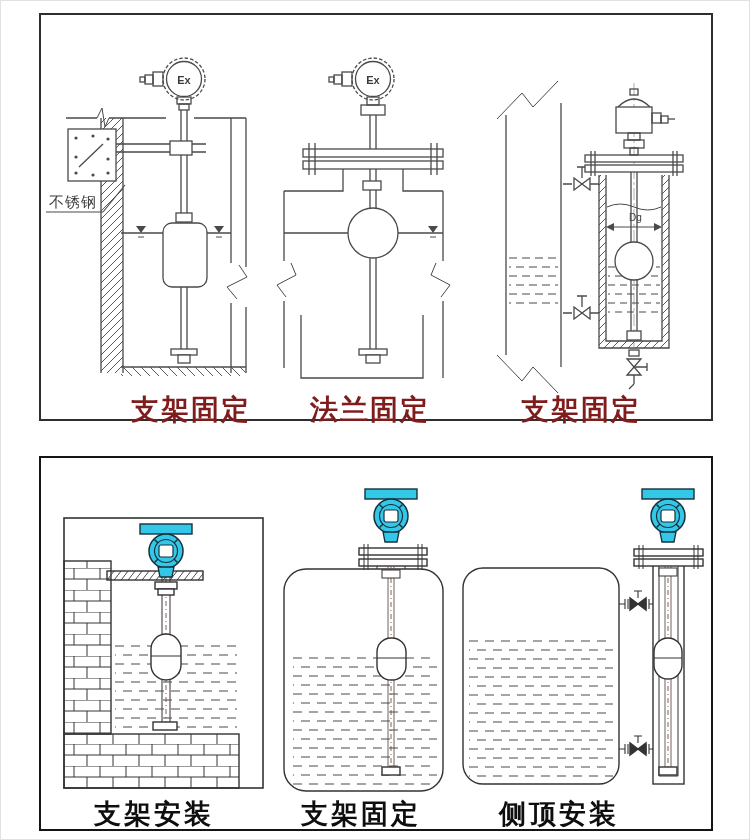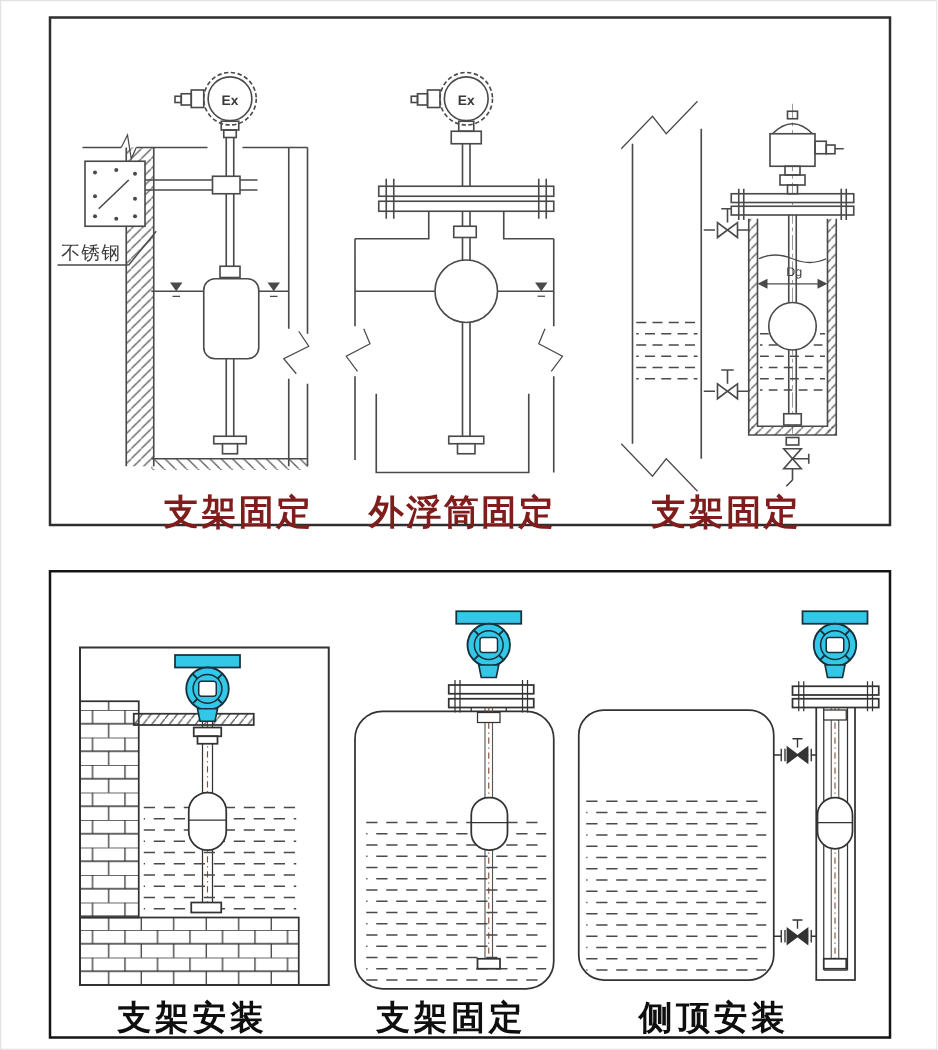--- a/index.html
+++ b/index.html
@@ -185,21 +185,21 @@
         <g>
           <rect x="588" y="335" width="10" height="6" fill="#fff"></rect>
           <polygon points="586,344 600,344 593,352"></polygon>
             <polygon points="586,360 600,360 593,352"></polygon>
           <path d="M593,352 H606 M606,348 V356 M593,360 V369 M593,369 L588,374"></path>
         </g>
       </g>
     </svg>
 
     <div class="cap cap-top" style="left:70px;width:160px">支架固定</div>
-    <div class="cap cap-top" style="left:249px;width:160px">外浮筒固定</div>
+    <div class="cap cap-top" style="left:249px;width:160px">法兰固定</div>
     <div class="cap cap-top" style="left:455px;width:170px">支架固定</div>
   </section>
 
   <section class="panel bottom">
     <svg width="670" height="371" viewBox="0 0 670 371">
       <defs>
         <pattern id="brick" width="26" height="22" patternUnits="userSpaceOnUse">
           <path d="M0,0 H26 M0,11 H26 M7,0 V11 M20,11 V22" stroke="#333" stroke-width="1" fill="none"></path>
         </pattern>
         <pattern id="hatchS" width="7" height="9" patternUnits="userSpaceOnUse">
@@ -291,15 +291,15 @@
           <path d="M578,291 H584 M584,286 V296 M587,286 V296 M605,286 V296 M608,286 V296 M608,291 H612 M597,285 V278 M593,278 H601" stroke-width="1.1"></path>
           <polygon points="589,285 589,297 597,291" fill="#333"></polygon>
             <polygon points="605,285 605,297 597,291" fill="#333"></polygon>
         </g>
         <use href="#xmtr" x="627" y="58"></use>
       </g>
     </svg>
 
     <div class="cap cap-bot" style="left:33px;width:160px">支架安装</div>
     <div class="cap cap-bot" style="left:240px;width:160px">支架固定</div>
-    <div class="cap cap-bot" style="left:450px;width:160px">侧顶安装</div>
+    <div class="cap cap-bot" style="left:438px;width:160px">侧顶安装</div>
   </section>
 </div>
 
 </body></html>

